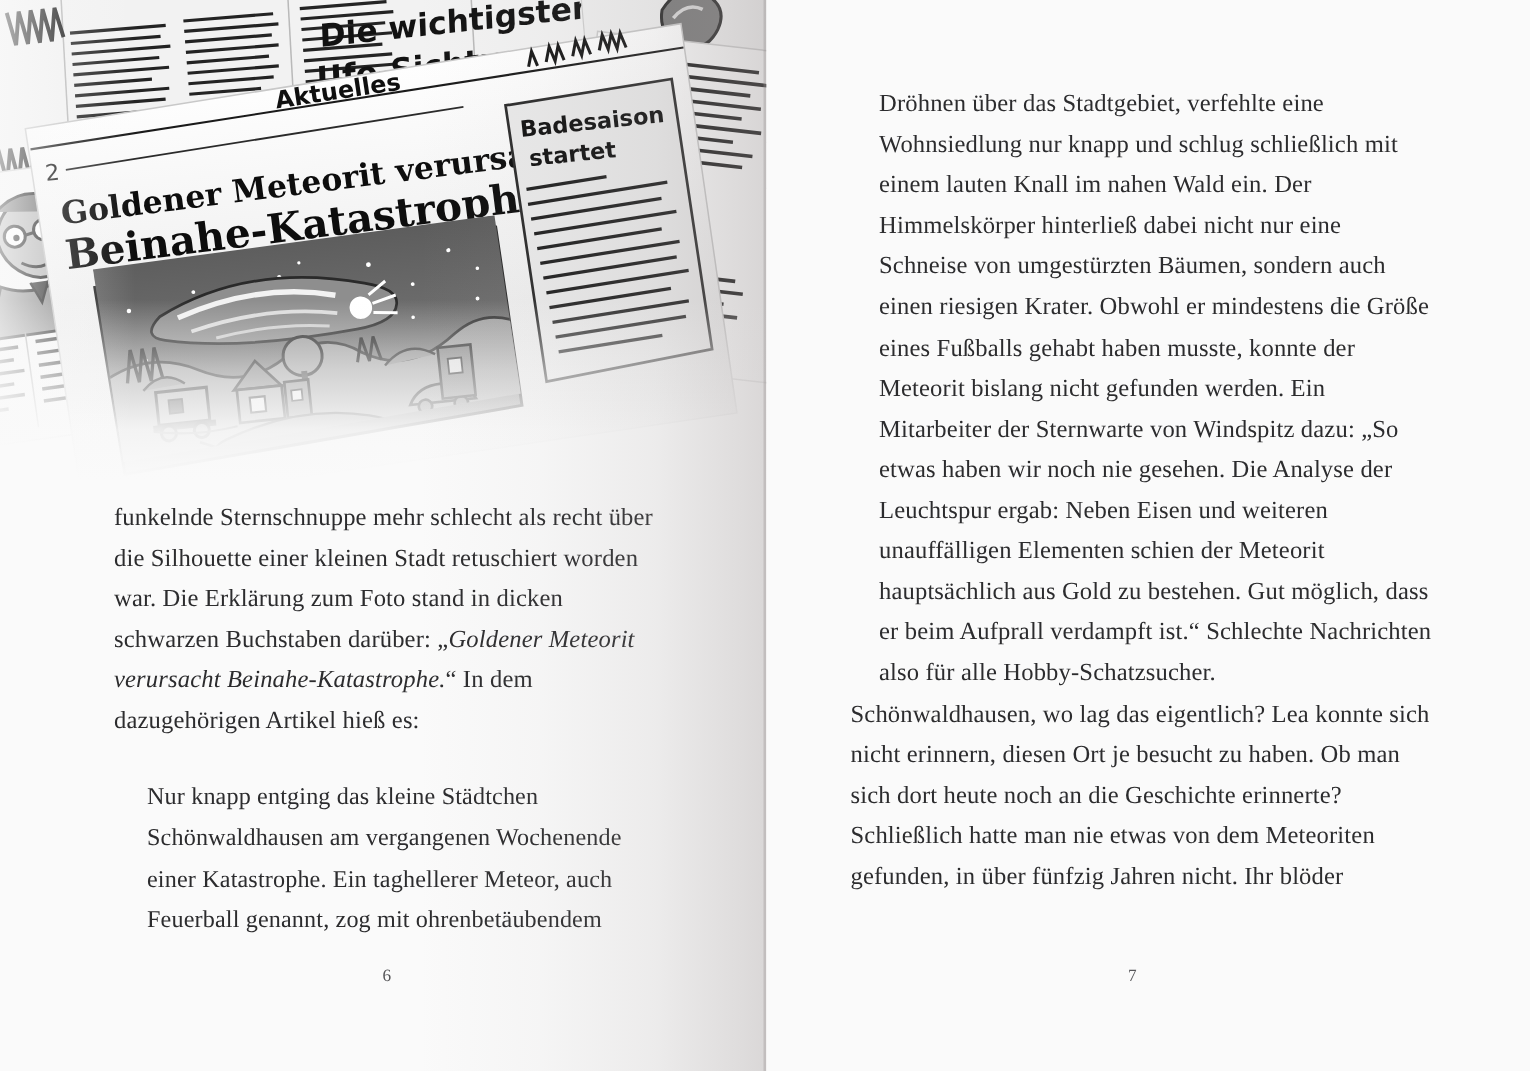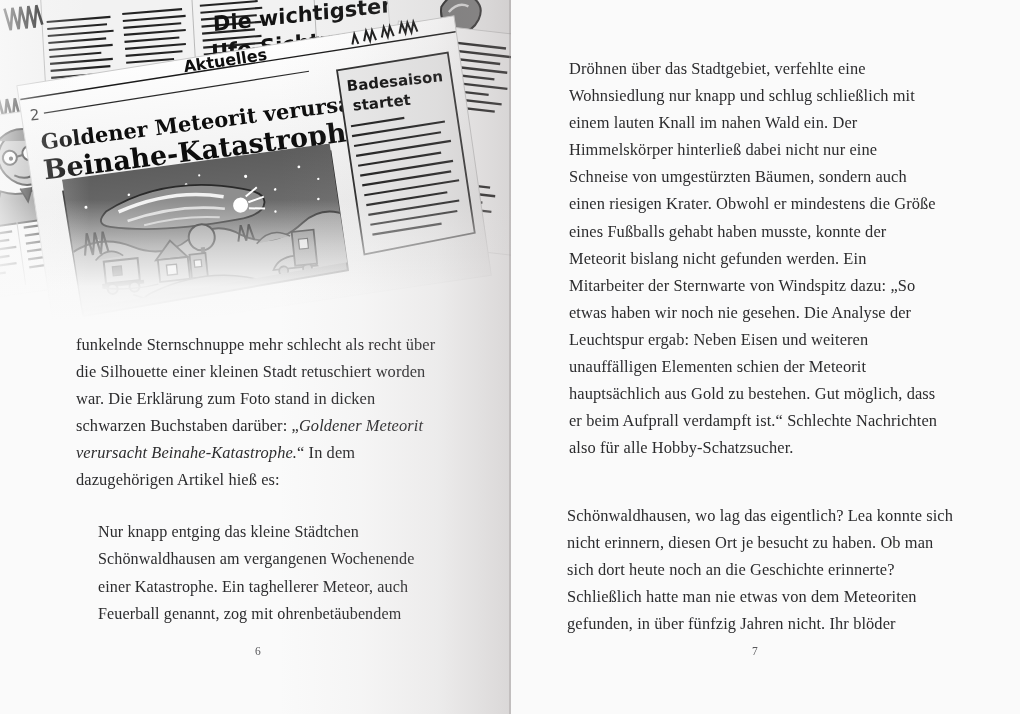--- a/index.html
+++ b/index.html
@@ -425,24 +425,24 @@
       </div>
     </div>
 
     <div class="folio" id="folio-left">6</div>
 
     <div class="gutter-shade"></div>
     <div class="gutter-edge"></div>
   </div>
 
   <div class="page page-right">
-    <div class="textcol" id="right-text" style="left:58px;top:55px;">
+    <div class="textcol" id="right-text" style="left:75px;top:55px;">
       <p>Dröhnen über das Stadtgebiet, verfehlte eine Wohnsiedlung nur knapp und schlug schließlich mit einem lauten Knall im nahen Wald ein. Der Himmelskörper hinterließ dabei nicht nur eine Schneise von umgestürzten Bäumen, sondern auch einen riesigen Krater. Obwohl er mindestens die Größe eines Fußballs gehabt haben musste, konnte der Meteorit bislang nicht gefunden werden. Ein Mitarbeiter der Sternwarte von Windspitz dazu: „So etwas haben wir noch nie gesehen. Die Analyse der Leuchtspur ergab: Neben Eisen und weiteren unauffälligen Elementen schien der Meteorit hauptsächlich aus Gold zu bestehen. Gut möglich, dass er beim Aufprall verdampft ist.“ Schlechte Nachrichten also für alle Hobby-Schatzsucher.</p>
     </div>
 
-    <div class="textcol" id="right-text-lower" style="left:56px;top:502px;">
+    <div class="textcol" id="right-text-lower" style="left:56px;top:462px;">
       <p>Schönwaldhausen, wo lag das eigentlich? Lea konnte sich nicht erinnern, diesen Ort je besucht zu haben. Ob man sich dort heute noch an die Geschichte erinnerte? Schließlich hatte man nie etwas von dem Meteoriten gefunden, in über fünfzig Jahren nicht. Ihr blöder</p>
     </div>
 
     <div class="folio" id="folio-right" style="left:241px;top:645px;">7</div>
   </div>
 
 </div>
 
 </body></html>

